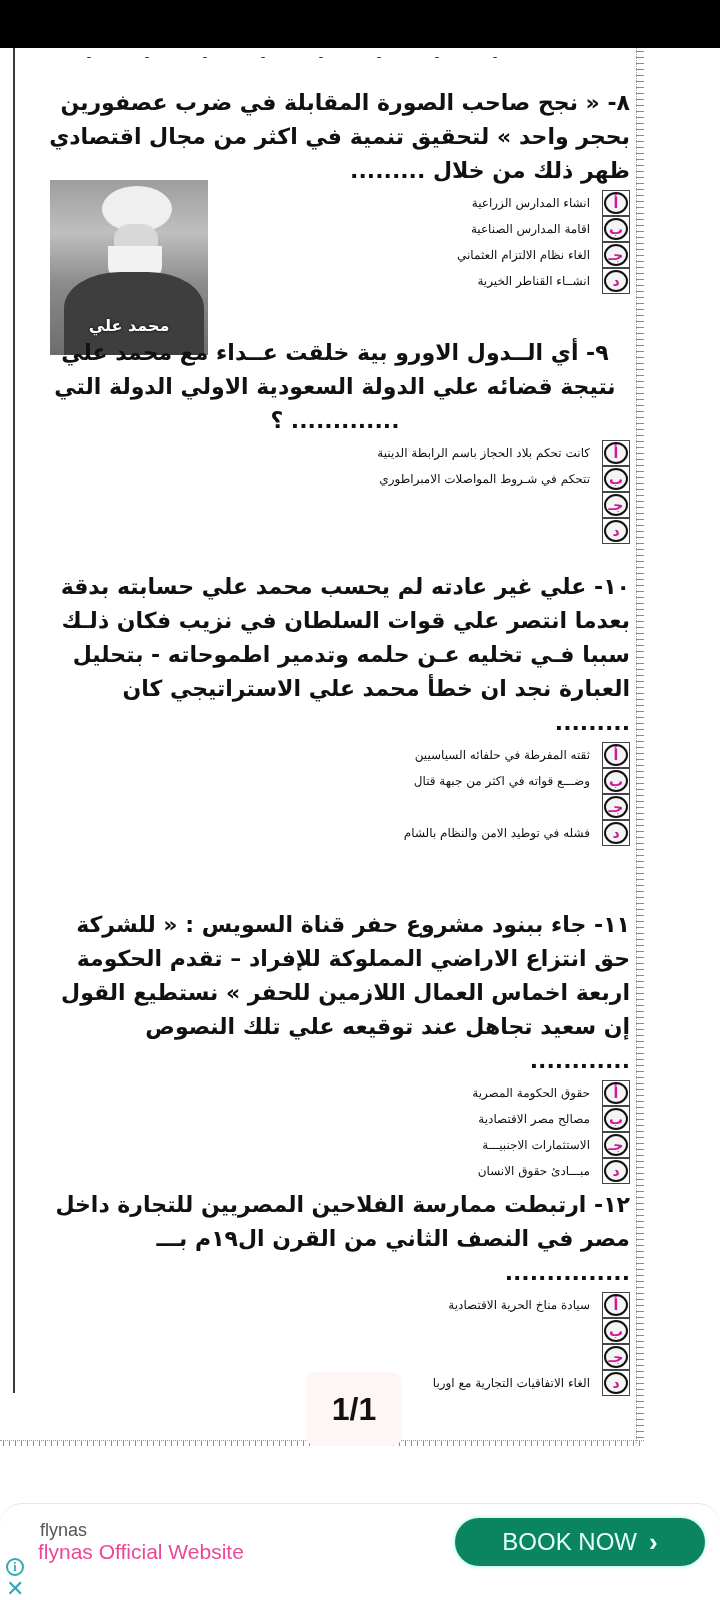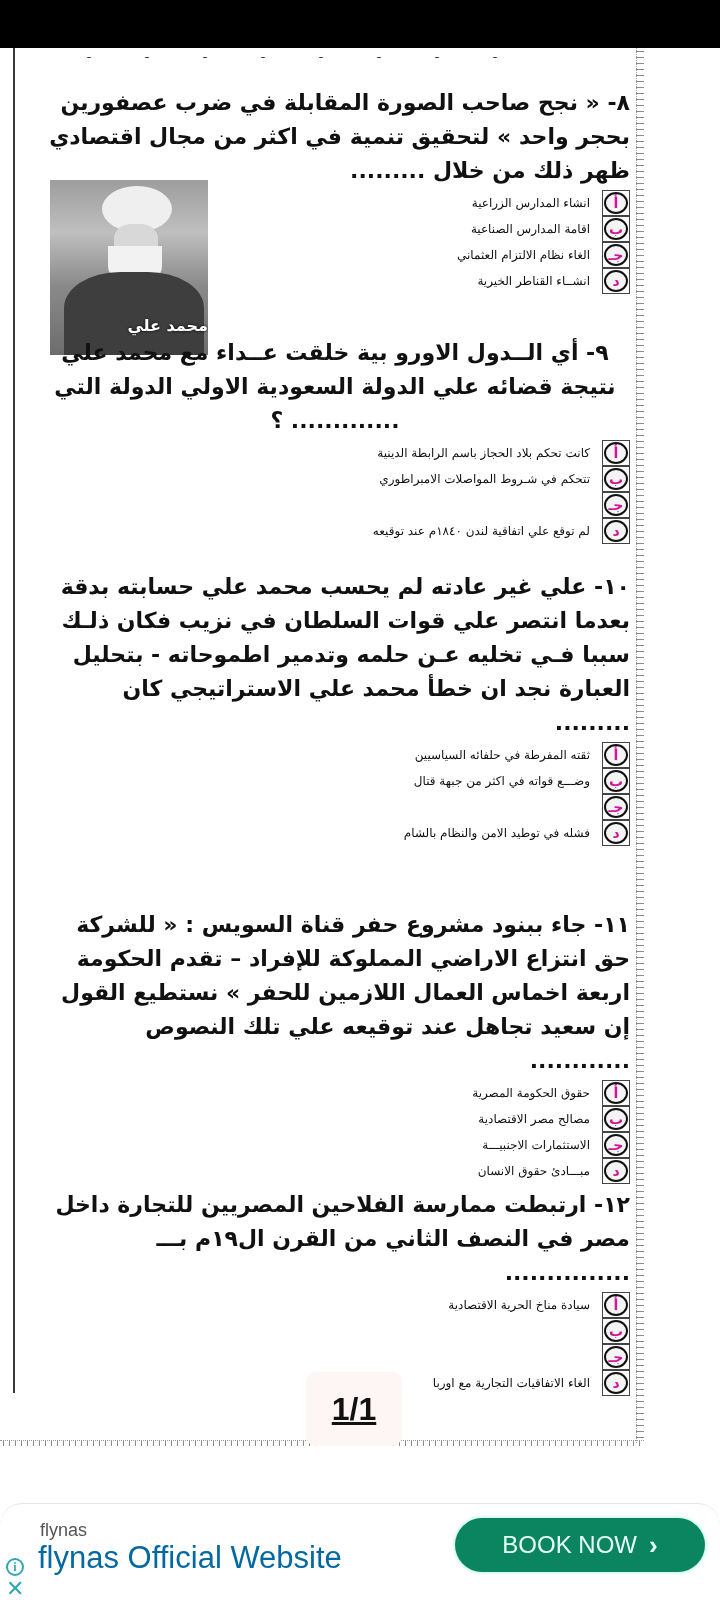--- a/index.html
+++ b/index.html
@@ -28,33 +28,33 @@
   .opt-badge .circ { width: 24px; height: 22px; border-radius: 50%; border: 2px solid #111; background: #f4f4f4;
     display:flex; align-items:center; justify-content:center; color: #d0169a; font-weight: bold; font-size: 14px; line-height: 1; }
   .opt-text { font-family: "DejaVu Serif", serif; font-size: 12px; color: #111; white-space: nowrap; }
 
   .portrait { position: absolute; left: 50px; top: 132px; width: 158px; height: 175px;
     background: linear-gradient(180deg, #9d9d9d 0%, #bfbfbf 30%, #8a8a8a 60%, #6d6d6d 100%); overflow: hidden; }
   .portrait .turban { position: absolute; left: 52px; top: 6px; width: 70px; height: 46px; border-radius: 50%; background: #efefef; }
   .portrait .face { position: absolute; left: 64px; top: 44px; width: 44px; height: 36px; border-radius: 40%; background: #d8d8d8; }
   .portrait .beard { position: absolute; left: 58px; top: 66px; width: 54px; height: 40px; border-radius: 0 0 50% 50%; background: #f2f2f2; }
   .portrait .body { position: absolute; left: 14px; top: 92px; width: 140px; height: 90px; border-radius: 40% 40% 0 0; background: #3e3e3e; }
-  .portrait .caption { position: absolute; left: 0; width: 100%; top: 136px; text-align: right; color: #fff;
+  .portrait .caption { position: absolute; left: 0; width: 100%; top: 136px; text-align: center; color: #fff;
     font-weight: bold; font-size: 16px; direction: rtl; text-shadow: 0 0 3px #000; }
 
   .pager { position: absolute; left: 306px; top: 1372px; width: 96px; height: 74px; background: #fdf6f4; border-radius: 10px;
-    display:flex; align-items:center; justify-content:center; font-family: "Liberation Sans", sans-serif; font-weight: bold; font-size: 32px; color: #111; text-decoration: underline; }
+    display:flex; align-items:center; justify-content:center; font-family: "Liberation Sans", sans-serif; font-weight: bold; font-size: 32px; color: #111; }
 
   .ad { position: absolute; left: 0; top: 1503px; width: 720px; height: 97px; background: #fff; border-top: 1px solid #e6e6e6; border-radius: 22px; }
   .ad-advertiser { position: absolute; left: 40px; top: 16px; font-family: "Liberation Sans", sans-serif; font-size: 18px; color: #555; }
-  .ad-title { position: absolute; left: 38px; top: 36px; font-family: "Liberation Sans", sans-serif; font-size: 31px; color: #0369a1; }
+  .ad-title { position: absolute; left: 38px; top: 36px; font-family: "Liberation Sans", sans-serif; font-size: 21px; color: #ec4899; }
   .ad-info { position: absolute; left: 6px; top: 54px; width: 18px; height: 18px; border: 2px solid #31a8b5; border-radius: 50%;
     color: #31a8b5; font-size: 12px; font-family: "Liberation Serif", serif; display:flex; align-items:center; justify-content:center; font-weight:bold; }
   .ad-close { position: absolute; left: 6px; top: 74px; color: #31a8b5; font-size: 22px; font-family: "Liberation Sans", sans-serif; line-height: 22px; }
-  .ad-cta { position: absolute; left: 455px; top: 14px; width: 250px; height: 54px; border-radius: 31px; background: #0b8560;
+  .ad-cta { position: absolute; left: 455px; top: 14px; width: 250px; height: 48px; border-radius: 31px; background: #0b8560;
     color: #e6fff6; font-family: "Liberation Sans", sans-serif; font-size: 24px; display:flex; align-items:center; justify-content:center; gap: 12px;
     box-shadow: 0 0 4px #8ff3d2; }
   .ad-cta .chev { font-weight: bold; font-size: 26px; }
 </style>
 </head>
 <body>
 
 <div class="topbar"></div>
 
 <div class="page">
@@ -118,21 +118,20 @@
         </div>
       <div class="option">
           <span class="opt-badge">
             <span class="circ">جـ</span>
           </span>
         </div>
       <div class="option">
           <span class="opt-badge">
             <span class="circ">د</span>
           </span>
-          <span class="opt-text">لم توقع علي اتفاقية لندن ١٨٤٠م عند توقيعه</span>
         </div>
     </div>
   </div>
 
   <div class="question" style="top: 522px;">
     <div class="q-text">١٠-  علي غير عادته لم يحسب محمد علي حسابته بدقة بعدما انتصر علي قوات السلطان في نزيب فكان ذلـك سببا فـي تخليه عـن حلمه وتدمير اطموحاته -  بتحليل العبارة نجد ان خطأ محمد علي الاستراتيجي كان .........</div>
     <div class="options">
       <div class="option">
           <span class="opt-badge">
             <span class="circ">أ</span>

